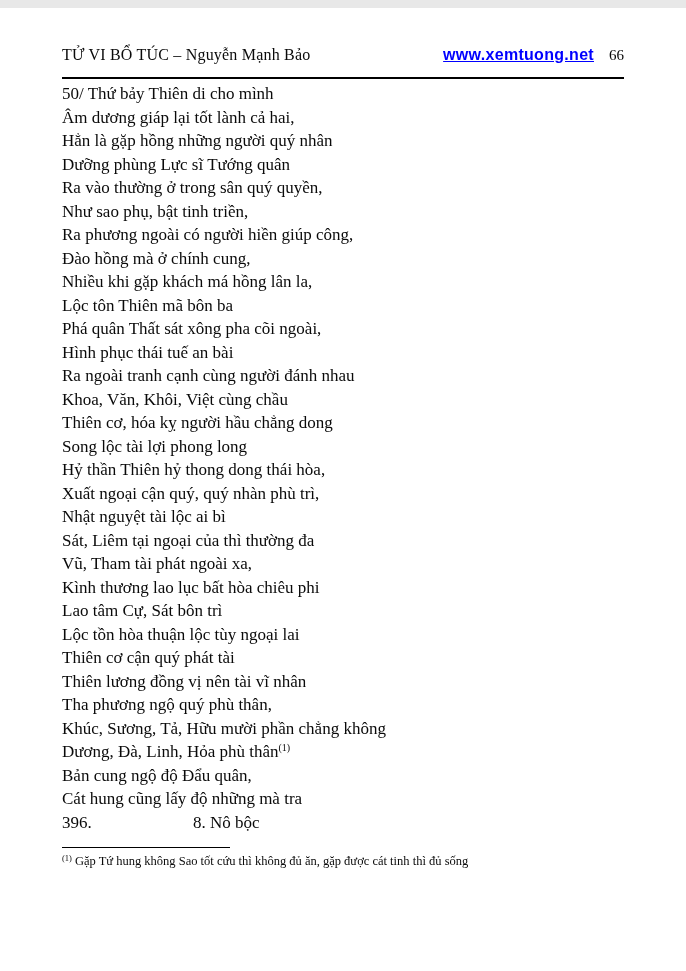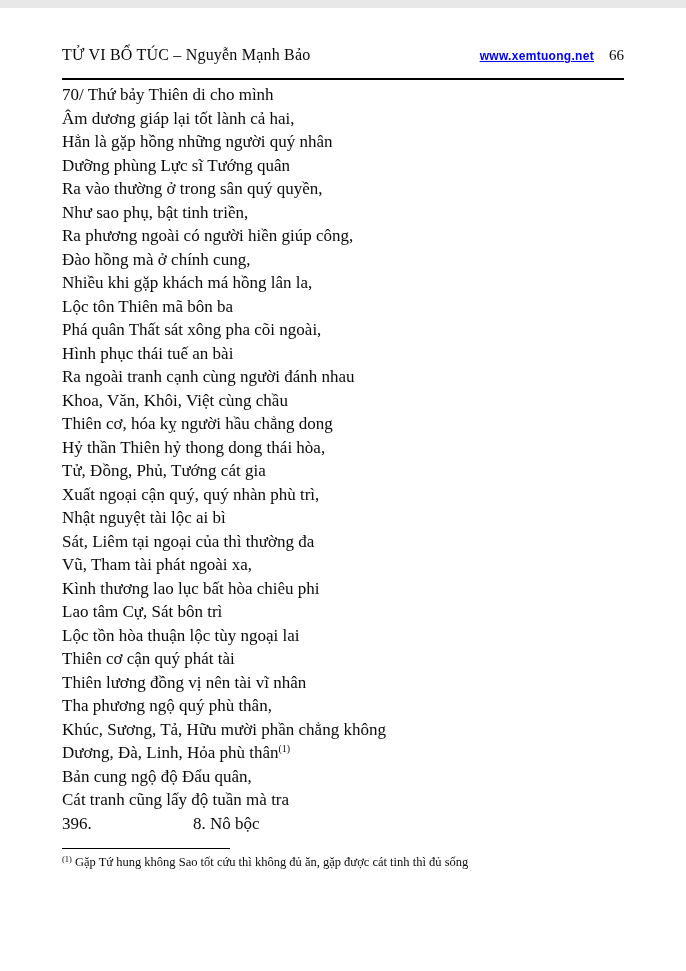--- a/index.html
+++ b/index.html
@@ -30,21 +30,21 @@
     white-space: nowrap;
   }
   .header-right {
     display: flex;
     align-items: baseline;
     gap: 15px;
   }
   .website-link {
     font-family: "Liberation Sans", sans-serif;
     font-weight: bold;
-    font-size: 12px;
+    font-size: 16px;
     color: #0000ff;
     text-decoration: underline;
     letter-spacing: 0.3px;
     cursor: pointer;
   }
   .page-number {
     font-size: 15px;
   }
   .header-rule {
     margin-top: 11px;
@@ -96,51 +96,51 @@
       <span class="header-title">TỬ VI BỔ TÚC – Nguyễn Mạnh Bảo</span>
       <span class="header-right">
         <a class="website-link">www.xemtuong.net</a>
         <span class="page-number">66</span>
       </span>
     </div>
 
     <div class="header-rule"></div>
 
     <div class="poem">
-      <div class="poem-line">70/ Thứ bảy Thiên di cho mình</div>
+      <div class="poem-line">50/ Thứ bảy Thiên di cho mình</div>
       <div class="poem-line">Âm dương giáp lại tốt lành cả hai,</div>
       <div class="poem-line">Hẳn là gặp hồng những người quý nhân</div>
       <div class="poem-line">Dưỡng phùng Lực sĩ Tướng quân</div>
       <div class="poem-line">Ra vào thường ở trong sân quý quyền,</div>
       <div class="poem-line">Như sao phụ, bật tinh triền,</div>
       <div class="poem-line">Ra phương ngoài có người hiền giúp công,</div>
       <div class="poem-line">Đào hồng mà ở chính cung,</div>
       <div class="poem-line">Nhiều khi gặp khách má hồng lân la,</div>
       <div class="poem-line">Lộc tôn Thiên mã bôn ba</div>
       <div class="poem-line">Phá quân Thất sát xông pha cõi ngoài,</div>
       <div class="poem-line">Hình phục thái tuế an bài</div>
       <div class="poem-line">Ra ngoài tranh cạnh cùng người đánh nhau</div>
       <div class="poem-line">Khoa, Văn, Khôi, Việt cùng chầu</div>
       <div class="poem-line">Thiên cơ, hóa kỵ người hầu chẳng dong</div>
+      <div class="poem-line">Song lộc tài lợi phong long</div>
       <div class="poem-line">Hỷ thần Thiên hỷ thong dong thái hòa,</div>
-      <div class="poem-line">Tử, Đồng, Phủ, Tướng cát gia</div>
       <div class="poem-line">Xuất ngoại cận quý, quý nhàn phù trì,</div>
       <div class="poem-line">Nhật nguyệt tài lộc ai bì</div>
       <div class="poem-line">Sát, Liêm tại ngoại của thì thường đa</div>
       <div class="poem-line">Vũ, Tham tài phát ngoài xa,</div>
       <div class="poem-line">Kình thương lao lục bất hòa chiêu phi</div>
       <div class="poem-line">Lao tâm Cự, Sát bôn trì</div>
       <div class="poem-line">Lộc tồn hòa thuận lộc tùy ngoại lai</div>
       <div class="poem-line">Thiên cơ cận quý phát tài</div>
       <div class="poem-line">Thiên lương đồng vị nên tài vĩ nhân</div>
       <div class="poem-line">Tha phương ngộ quý phù thân,</div>
       <div class="poem-line">Khúc, Sương, Tả, Hữu mười phần chẳng không</div>
       <div class="poem-line"><span>Dương, Đà, Linh, Hỏa phù thân</span><sup>(1)</sup></div>
       <div class="poem-line">Bản cung ngộ độ Đẩu quân,</div>
-      <div class="poem-line">Cát tranh cũng lấy độ tuần mà tra</div>
+      <div class="poem-line">Cát hung cũng lấy độ những mà tra</div>
       <div class="poem-line footer-row">
         <span class="footer-left">396.</span><span>8. Nô bộc</span>
       </div>
     </div>
 
     <div class="footnote-rule"></div>
 
     <div class="footnote">
       <sup>(1)</sup><span>Gặp Tứ hung không Sao tốt cứu thì không đủ ăn, gặp được cát tinh thì đủ sống</span>
     </div>

